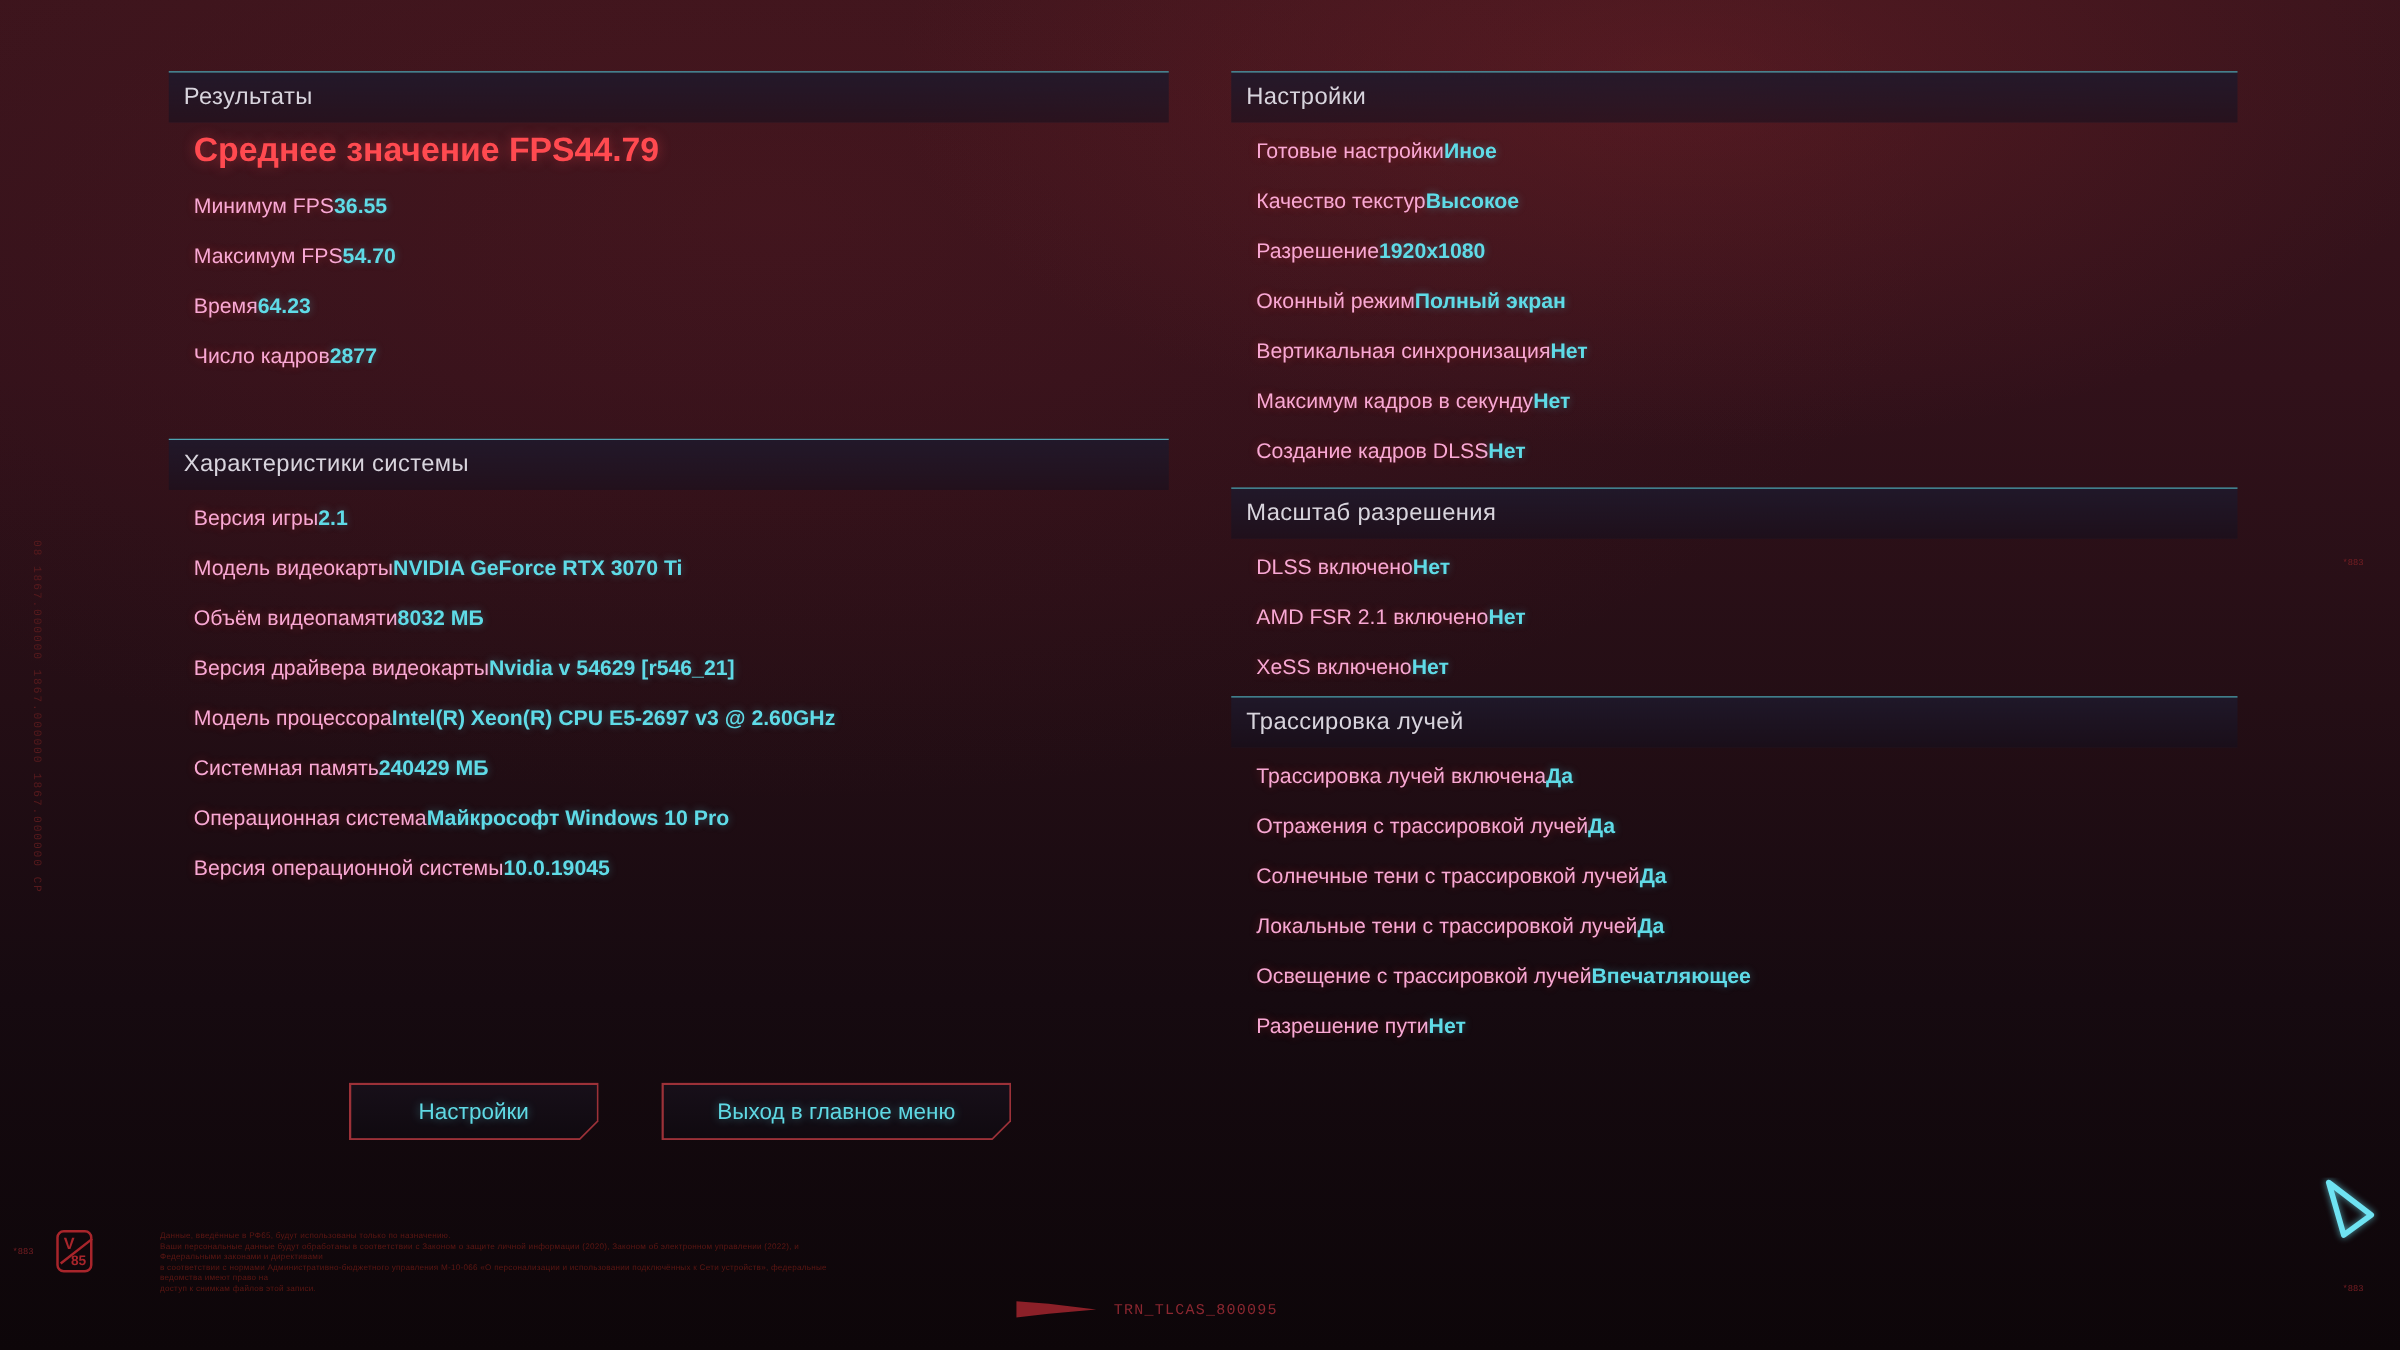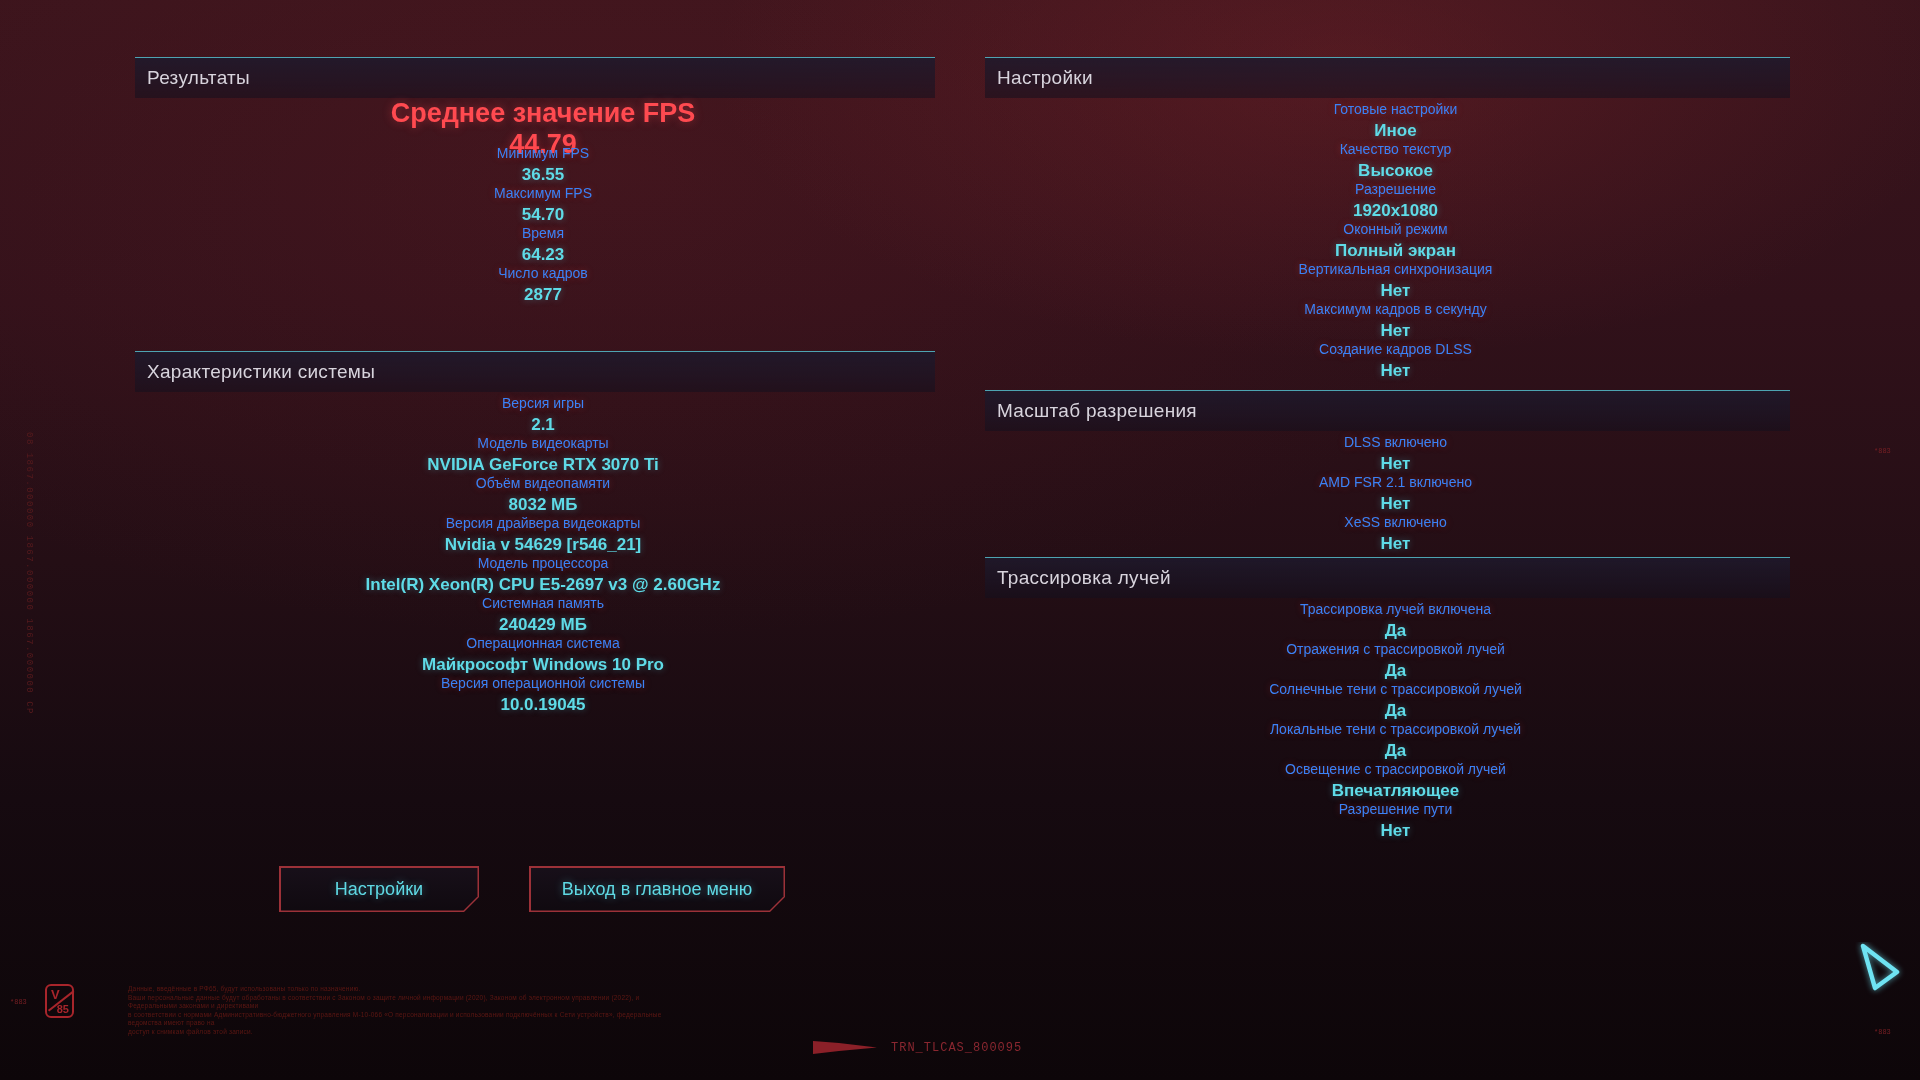--- a/index.html
+++ b/index.html
@@ -22,26 +22,25 @@
   .panel-right { left:985px; top:57px; width:805px; }
 
   .section-header {
     height:41px; line-height:40px;
     border-top:1px solid rgba(86,190,205,0.85);
     background:linear-gradient(180deg, rgba(30,25,44,0.85), rgba(19,15,29,0.55));
     color:#d8d4dd; font-size:19px; padding-left:12px;
     letter-spacing:0.3px;
   }
   .row {
-    height:40px; display:flex; align-items:center; justify-content:space-between;
+    height:40px; display:flex; align-items:center; justify-content:flex-start;
     padding:0 4px 0 20px;
-    flex-direction:column;
   }
   .row .lbl {
-    color:#3b82f6; font-size:14px;
+    color:#f9a8d4; font-size:17px;
     text-shadow:0 0 7px rgba(230,60,60,0.35);
   }
   .row .val {
     color:#5fdbe7; font-size:17px; font-weight:bold;
     text-shadow:0 0 7px rgba(90,220,235,0.35);
   }
   .row-avg { height:44px; margin-top:0; }
   .row-avg .lbl, .row-avg .val {
     color:#ff4a50; font-size:27px; font-weight:bold;
     text-shadow:0 0 10px rgba(255,70,80,0.4);
@@ -60,21 +59,21 @@
   }
   .cp-btn .inner {
     width:100%; height:100%;
     background:linear-gradient(180deg, rgba(18,14,24,0.96), rgba(10,8,14,0.96));
     clip-path:polygon(0 0, 100% 0, 100% calc(100% - 14px), calc(100% - 14px) 100%, 0 100%);
     display:flex; align-items:center; justify-content:center;
     color:#5fd9e4; font-size:18px;
     text-shadow:0 0 8px rgba(90,220,235,0.45);
   }
   .btn-settings { width:200px; }
-  .btn-exit { width:256px; }
+  .btn-exit { width:280px; }
 
   .v85 {
     position:absolute; left:45px; top:984px; width:29px; height:34px;
     border:2px solid #a8252b; border-radius:6px;
     color:#a8252b; font-weight:bold;
   }
   .v85 .v  { position:absolute; left:4px; top:1px; font-size:13px; }
   .v85 .n  { position:absolute; right:3px; bottom:1px; font-size:11px;padding-left:25px; }
   .v85 .diag {
     position:absolute; left:-2px; top:14px; width:32px; height:1.5px;

